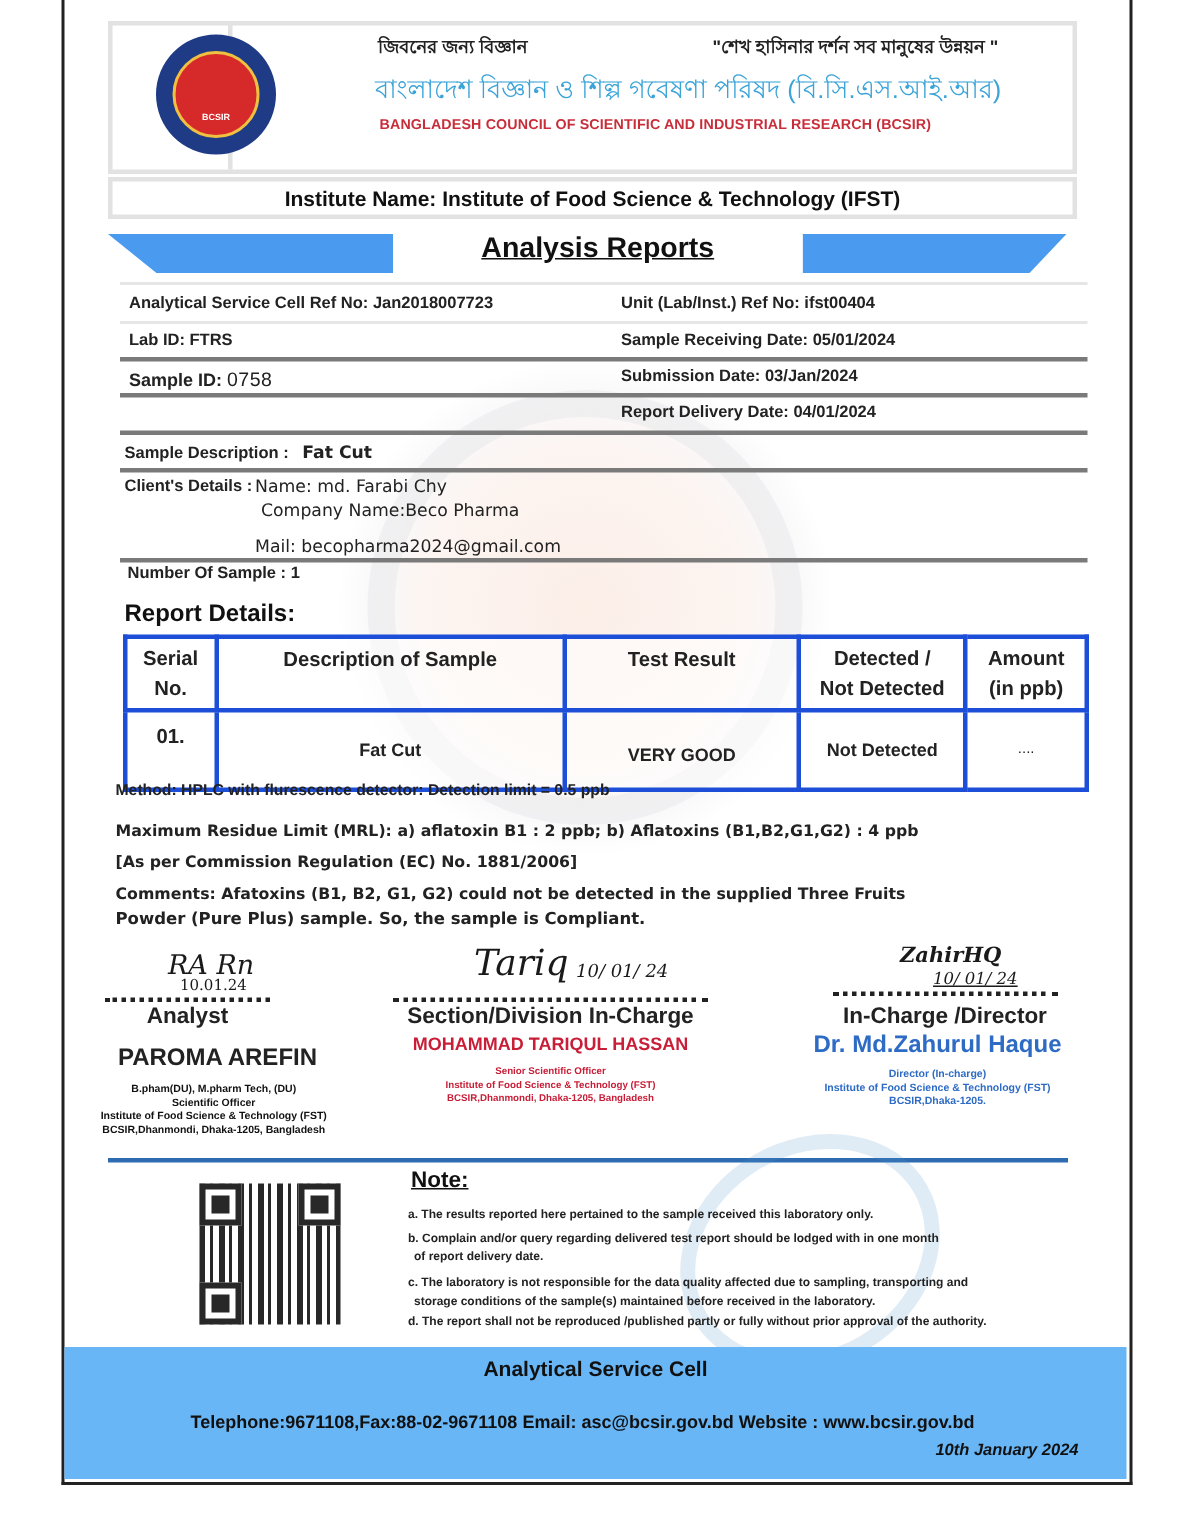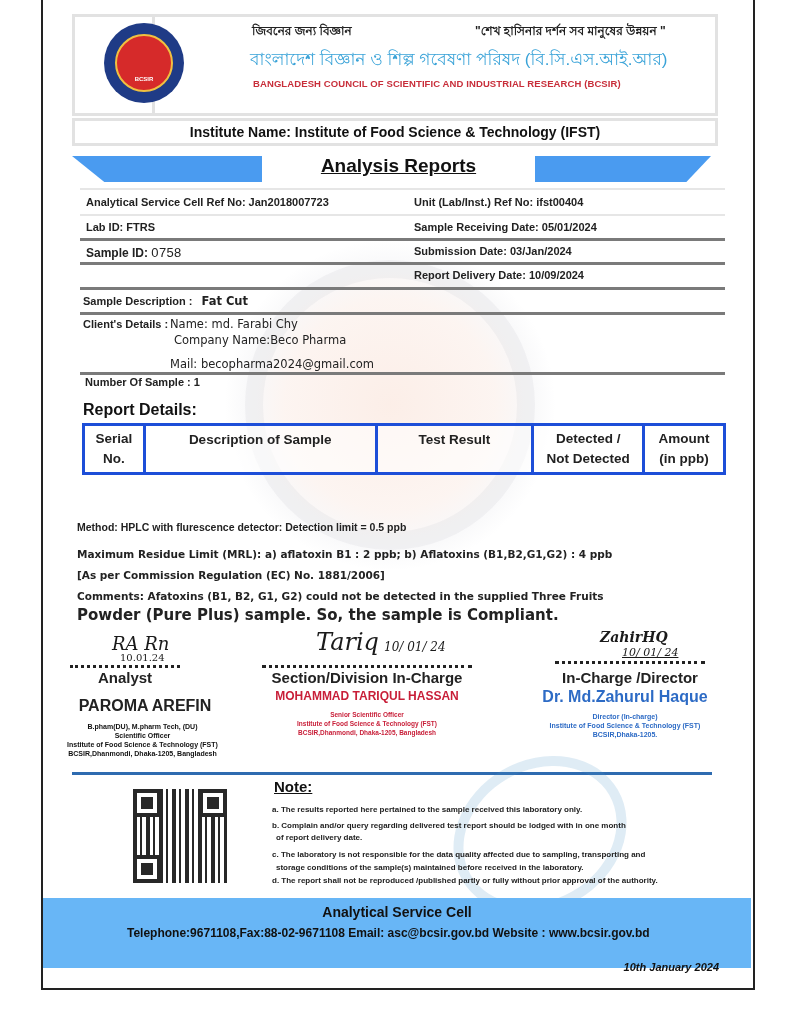--- a/index.html
+++ b/index.html
@@ -88,21 +88,21 @@
   }
   .qr-finder { position: absolute; width: 20px; height: 20px; border: 4px solid #111; background: #fff; }
   .qr-finder::after { content:""; position:absolute; left:4px; top:4px; width:12px; height:12px; background:#111; }
   .note-title { position: absolute; left: 274px; top: 778px; font-size: 15px; font-weight: bold; text-decoration: underline; }
   .note { position: absolute; left: 272px; font-size: 8px; color: #222; font-weight: bold; }
   .swirl {
     position: absolute; left: 450px; top: 760px; width: 160px; height: 130px; border-radius: 50%;
     border: 10px solid rgba(80,150,200,0.18); transform: rotate(-30deg);
   }
   .footer {
-    position: absolute; left: 43px; top: 898px; width: 708px; height: 70px; background: #68b6f6; text-decoration: underline;
+    position: absolute; left: 43px; top: 898px; width: 708px; height: 88px; background: #68b6f6; text-decoration: underline;
   }
   .footer-title { position: absolute; left: 0; width: 100%; top: 6px; text-align: center; font-size: 14px; font-weight: bold; }
   .footer-line { position: absolute; left: 84px; font-size: 12px; font-weight: bold; color: #111; }
   .footer-date { position: absolute; right: 32px; top: 63px; font-size: 11px; font-weight: bold; font-style: italic; }
 </style>
 </head>
 <body>
 
 <div class="page"></div>
 <div class="watermark"></div>
@@ -131,21 +131,21 @@
 <div class="rule-thin" style="left:80px;top:214px;width:645px;"></div>
 <div class="info" style="left:86px;top:221px;">Lab ID: FTRS</div>
 <div class="info" style="left:414px;top:221px;">Sample Receiving Date: 05/01/2024</div>
 <div class="rule-thick" style="left:80px;top:238px;width:645px;"></div>
 <div class="info info-lg" style="left:86px;top:245px;">
   <span>Sample ID:</span>
   <span class="mono-val">0758</span>
 </div>
 <div class="info" style="left:414px;top:245px;">Submission Date: 03/Jan/2024</div>
 <div class="rule-thick" style="left:80px;top:262px;width:645px;"></div>
-<div class="info" style="left:414px;top:269px;">Report Delivery Date: 10/09/2024</div>
+<div class="info" style="left:414px;top:269px;">Report Delivery Date: 04/01/2024</div>
 <div class="rule-thick" style="left:80px;top:287px;width:645px;"></div>
 
 <div class="info" style="left:83px;top:294px;">
   <span>Sample Description :</span>
   <span class="client" style="margin-left:6px;">Fat Cut</span>
 </div>
 <div class="rule-thick" style="left:80px;top:312px;width:645px;"></div>
 <div class="info" style="left:83px;top:318px;">Client's Details :</div>
 <div class="abs client" style="left:170px;top:317px;">Name:  md. Farabi Chy</div>
 <div class="abs client" style="left:174px;top:333px;">Company Name:Beco Pharma</div>
@@ -177,28 +177,35 @@
         </td>
     <td>
           <div>Detected /</div>
           <div>Not Detected</div>
         </td>
     <td>
           <div>Amount</div>
           <div>(in ppb)</div>
         </td>
   </tr>
+  <tr class="row">
+    <td style="vertical-align:top;padding-top:6px;">01.</td>
+    <td style="font-size:12px;">Fat Cut</td>
+    <td style="font-size:12px;padding-top:6px;">VERY GOOD</td>
+    <td style="font-size:12px;">Not Detected</td>
+    <td style="font-size:10px;font-weight:normal;">....</td>
+  </tr>
 </tbody>
   </table>
 
 <div class="small-text" style="left:77px;top:521px;font-size:10.5px;">Method: HPLC with flurescence detector: Detection limit = 0.5 ppb</div>
 <div class="small-text client" style="left:77px;top:548px;font-size:10.5px;">Maximum Residue Limit (MRL): a) aflatoxin B1 : 2 ppb; b) Aflatoxins (B1,B2,G1,G2) : 4 ppb</div>
 <div class="small-text client" style="left:77px;top:569px;font-size:10.5px;">[As per Commission Regulation (EC) No. 1881/2006]</div>
 <div class="small-text client" style="left:77px;top:590px;font-size:10.5px;">Comments: Afatoxins (B1, B2, G1, G2) could not be detected in the supplied Three Fruits</div>
-<div class="small-text client" style="left:77px;top:606px;font-size:15px;">Powder (Pure Plus) sample. So, the sample is Compliant.</div>
+<div class="small-text client" style="left:77px;top:606px;font-size:11px;">Powder (Pure Plus) sample. So, the sample is Compliant.</div>
 
 <div class="sig" style="left:80px;top:633px;font-size:18px;margin-left:32px;">RA Rn</div>
 <div class="sig" style="left:120px;top:652px;font-size:10px;font-style:normal;">10.01.24</div>
 <div class="dots" style="left:70px;top:665px;width:110px;"></div>
 <div class="role" style="left:70px;top:669px;width:110px;">Analyst</div>
 <div class="role" style="left:60px;top:697px;width:170px;font-size:16px;">PAROMA AREFIN</div>
 <div class="sub" style="left:55px;top:722px;width:175px;">
   <div>B.pham(DU), M.pharm Tech, (DU)</div>
   <div>Scientific Officer</div>
   <div>Institute of Food Science &amp; Technology (FST)</div>
@@ -238,15 +245,15 @@
 <div class="note-title">Note:</div>
 <div class="note" style="top:805px;">a. The results reported here pertained to the sample received this laboratory only.</div>
 <div class="note" style="top:821px;text-align:right;">b. Complain and/or query regarding delivered test report should be lodged with in one month</div>
 <div class="note" style="top:833px;left:276px;">   of report delivery date.</div>
 <div class="note" style="top:850px;">c. The laboratory is not responsible for the data quality affected due to sampling, transporting and</div>
 <div class="note" style="top:863px;left:276px;">   storage conditions of the sample(s) maintained before received in the laboratory.</div>
 <div class="note" style="top:876px;">d. The report shall not be reproduced /published partly or fully without prior approval of the authority.</div>
 
 <div class="footer">
   <div class="footer-title">Analytical Service Cell</div>
-  <div class="footer-line" style="top:28px;">Telephone:9671108,Fax:88-02-9671108 Email: asc@bcsir.gov.bd Website : www.bcsir.gov.bd</div>
+  <div class="footer-line" style="top:43px;">Telephone:9671108,Fax:88-02-9671108 Email: asc@bcsir.gov.bd Website : www.bcsir.gov.bd</div>
   <div class="footer-date">10th January 2024</div>
 </div>
 
 </body></html>

